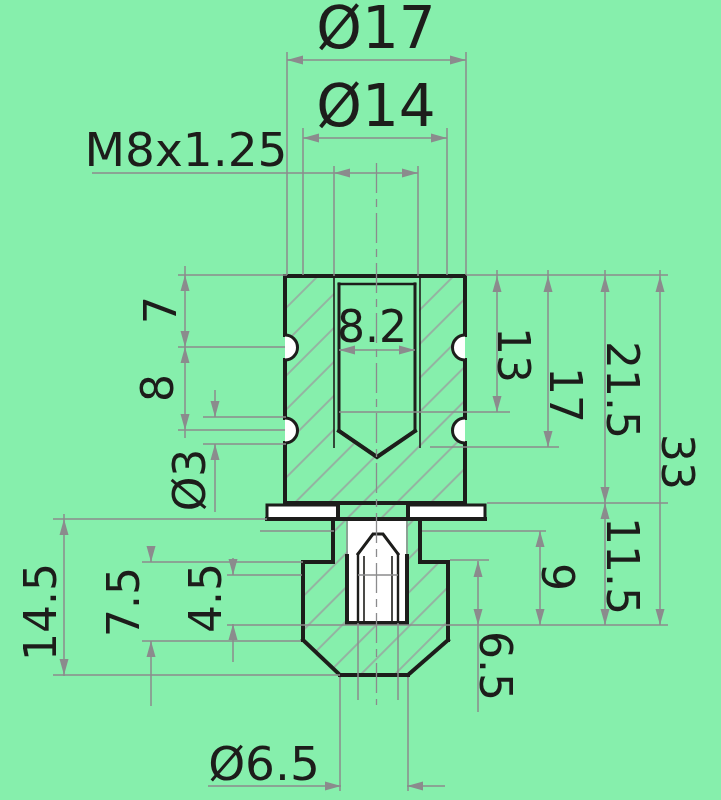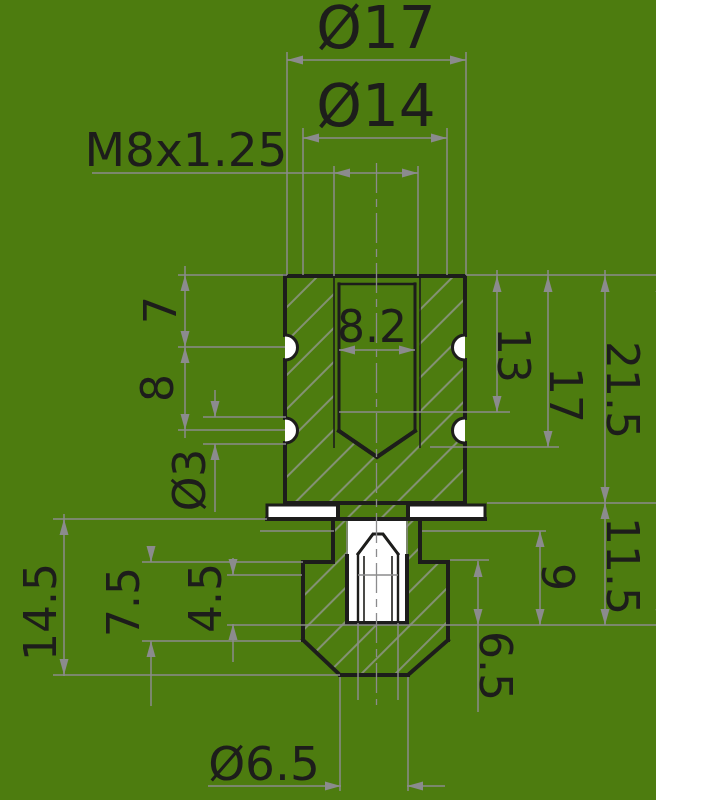--- a/index.html
+++ b/index.html
@@ -1,16 +1,16 @@
 <!DOCTYPE html>
 <html><head>
 <meta charset="utf-8">
 <style>
   html,body{margin:0;padding:0;background:#ffffff;}
-  .canvas{position:relative;width:656px;height:800px;background:#4d7c0f;overflow:hidden;}
+  .canvas{position:relative;width:721px;height:800px;background:#86efac;overflow:hidden;}
   svg{display:block;}
   text{font-family:"DejaVu Sans","Liberation Sans",sans-serif;fill:#1d1d1b;}
   .lab{font-size:44px;}
   .big{font-size:58px;}
   .med{font-size:47px;}
   .sm{font-size:44px;}
   .o4{stroke:#1d1d1b;stroke-width:4;fill:none;stroke-linecap:square;}
   .o3{stroke:#1d1d1b;stroke-width:3;fill:none;stroke-linecap:square;}
   .o2{stroke:#1d1d1b;stroke-width:2.4;fill:none;stroke-linecap:square;}
   .o1{stroke:#1d1d1b;stroke-width:1.6;fill:none;}

